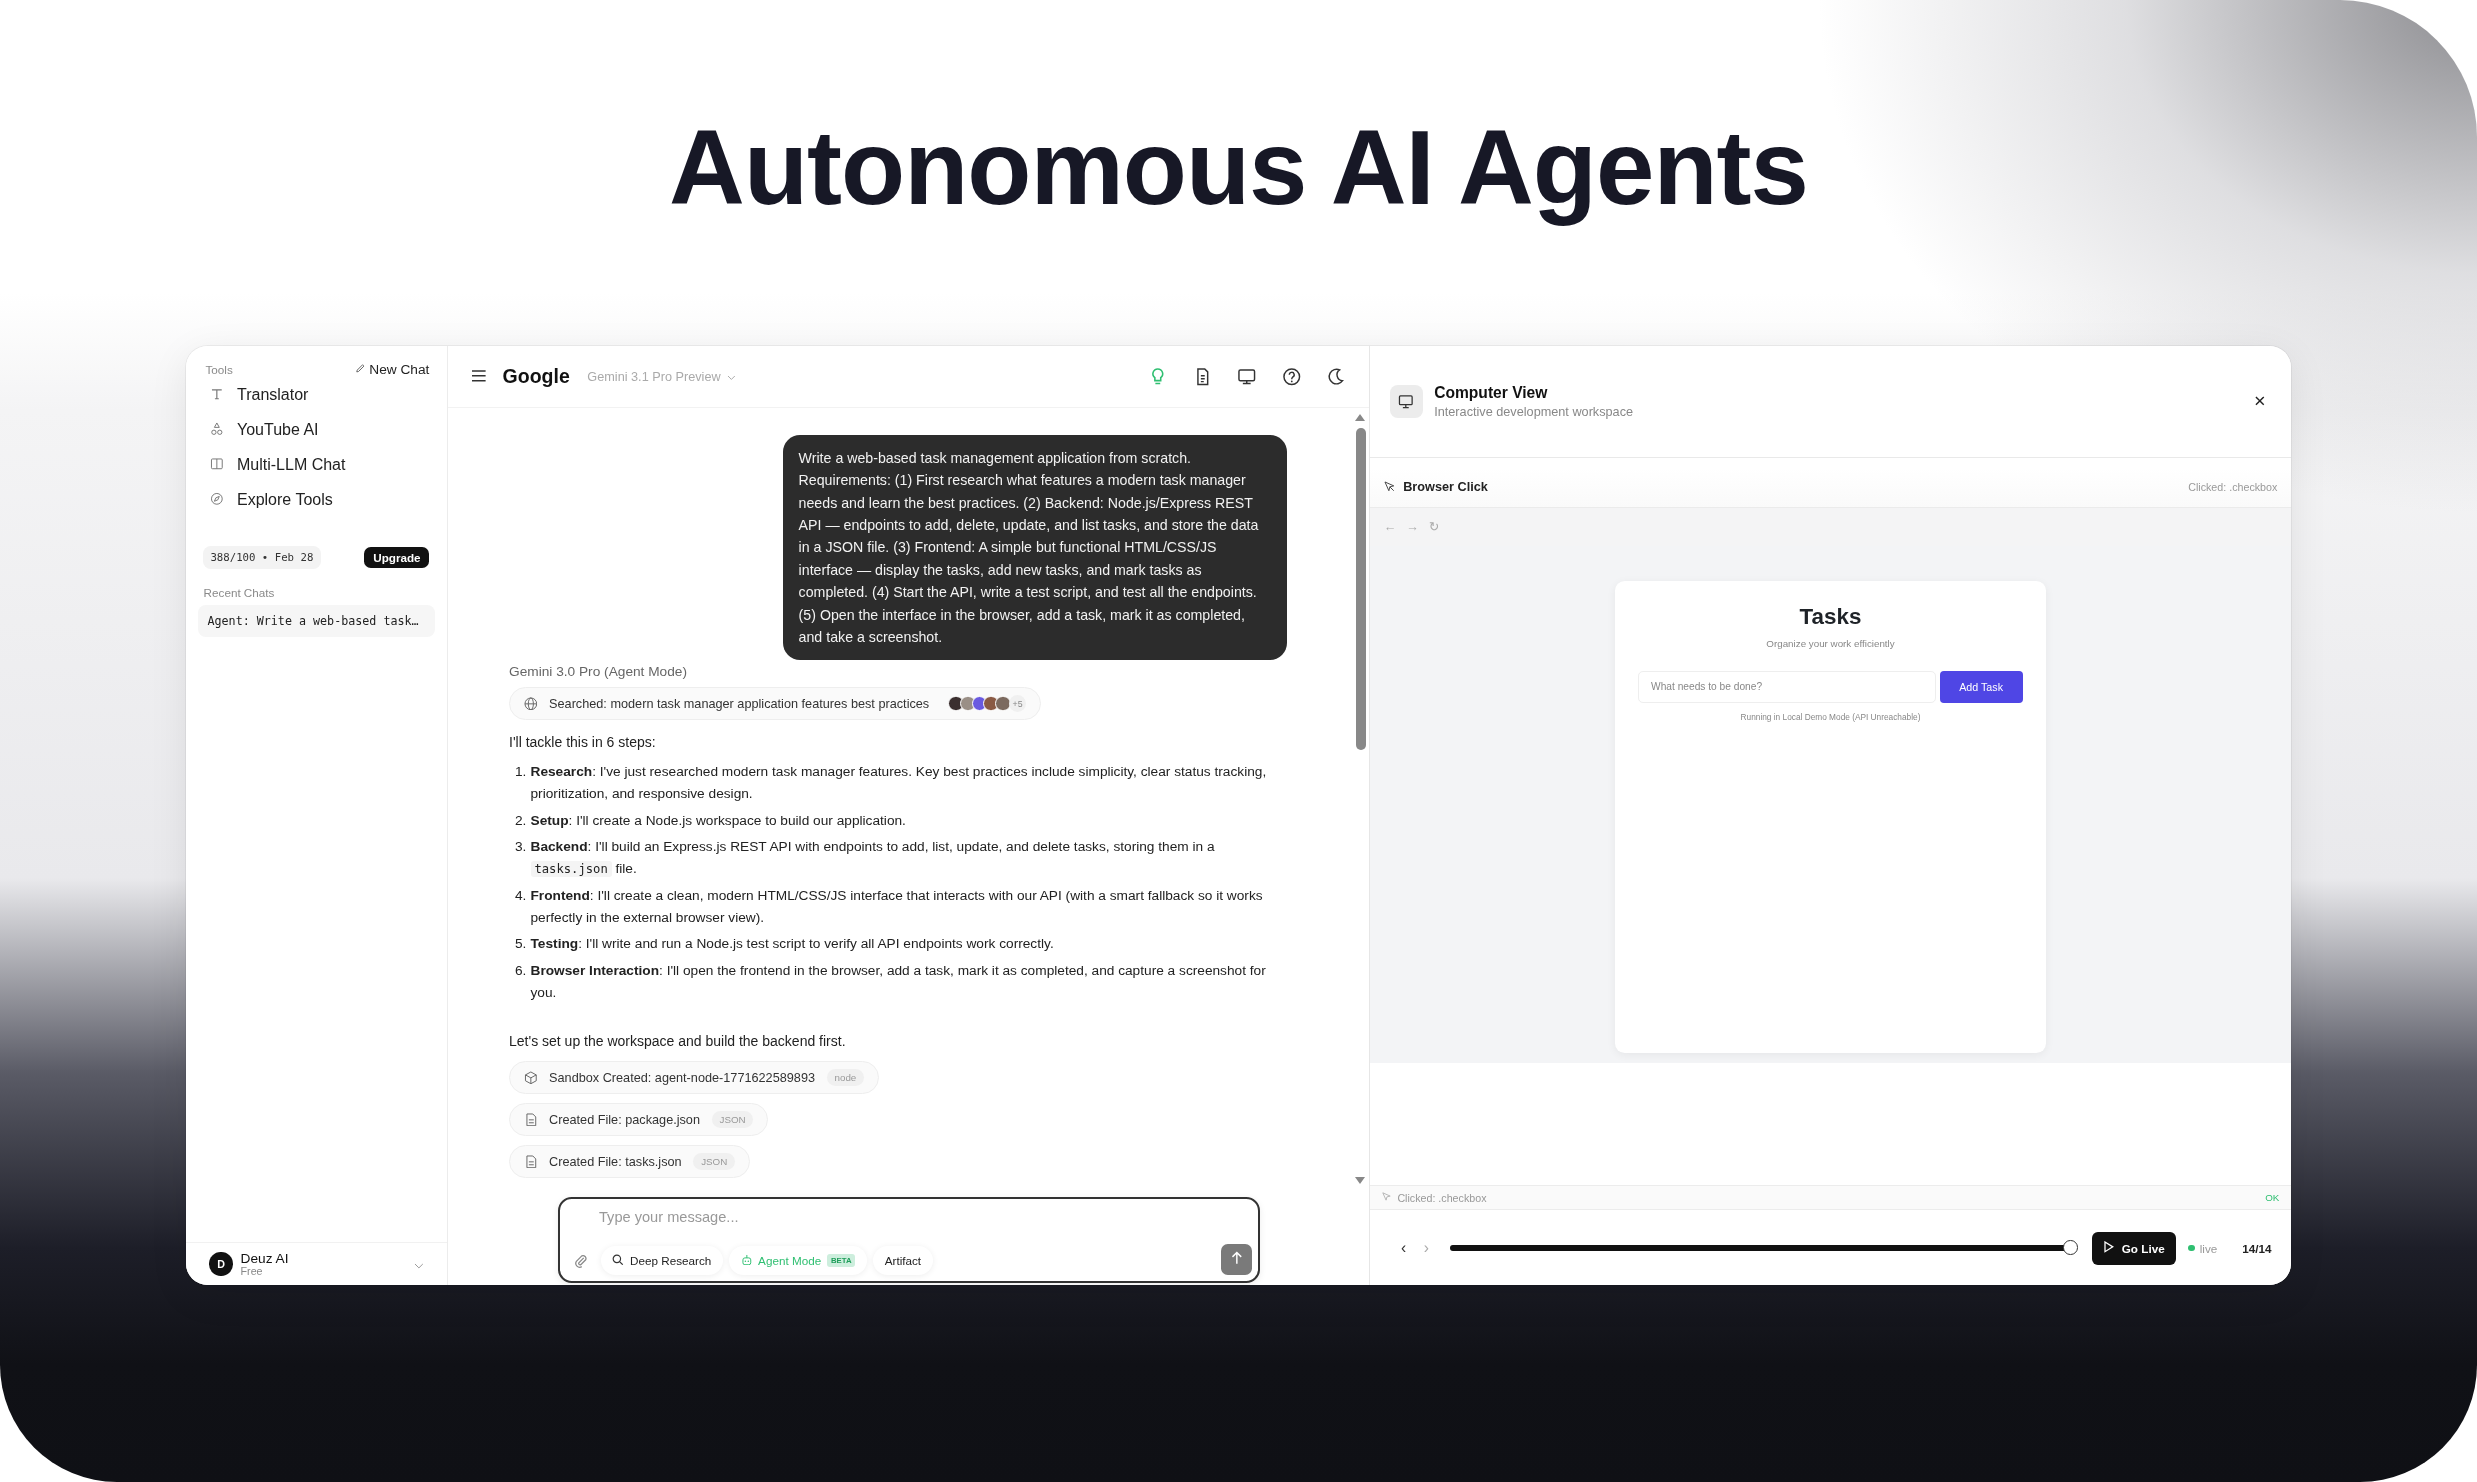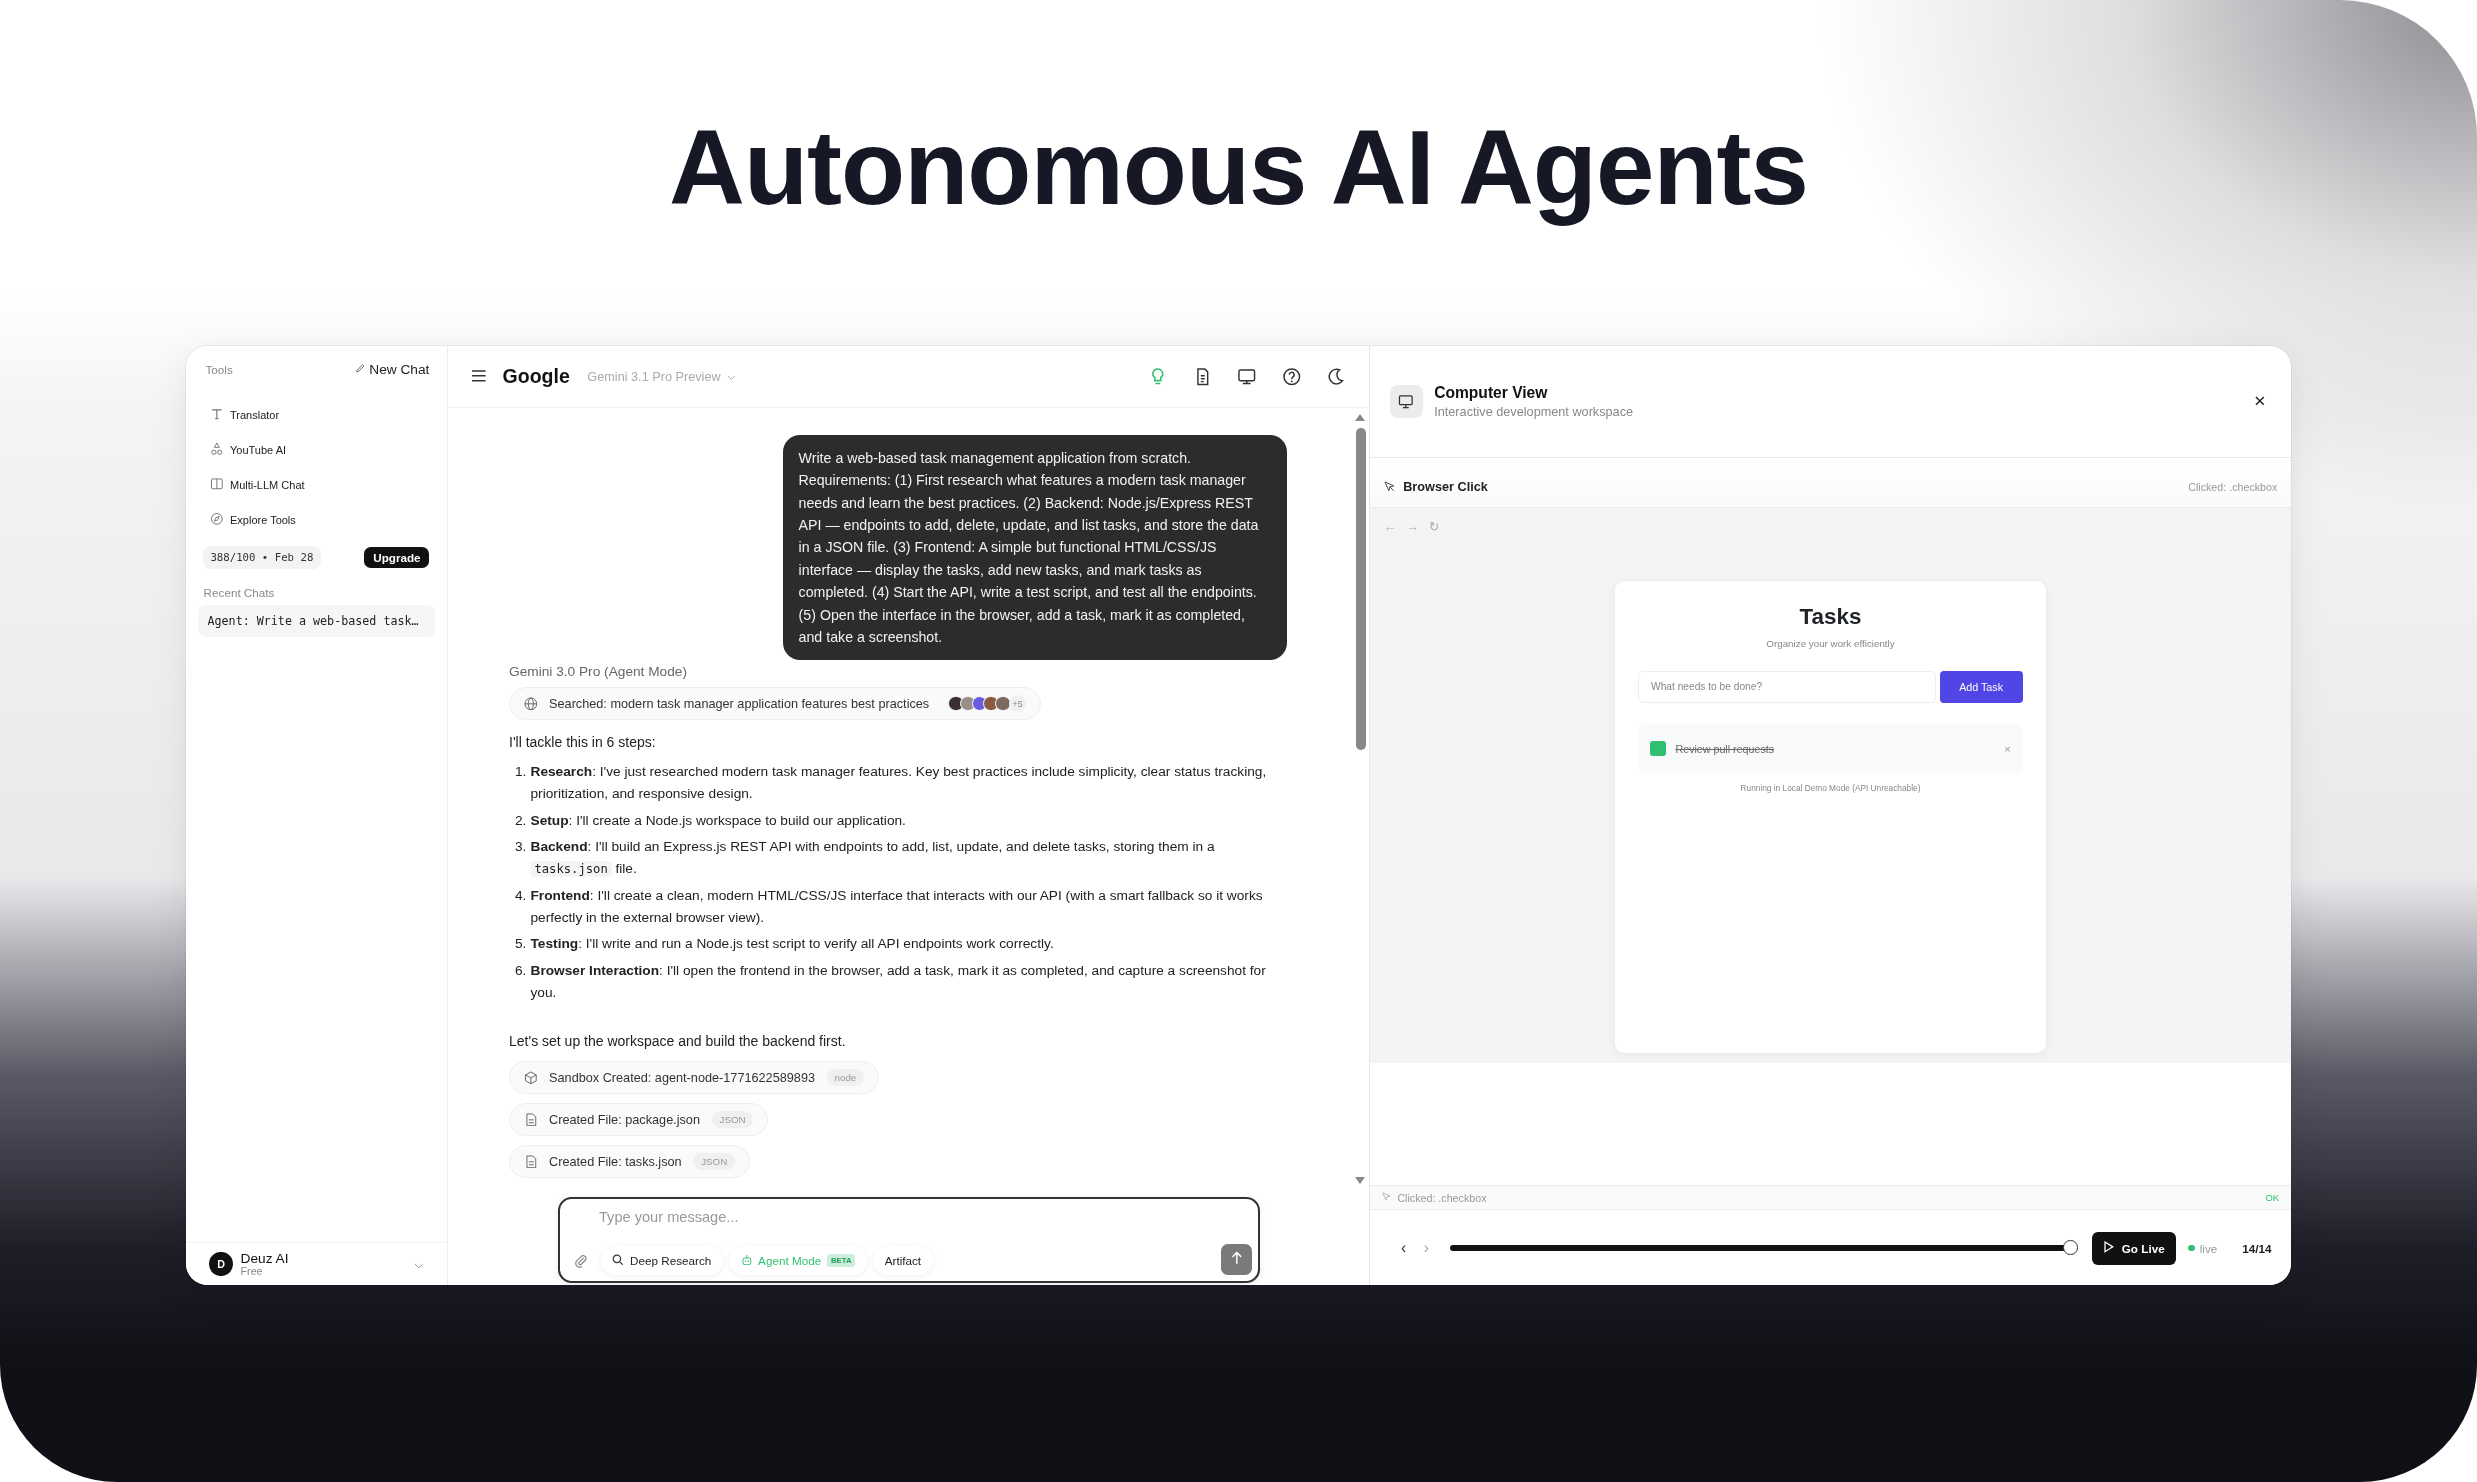--- a/index.html
+++ b/index.html
@@ -30,21 +30,21 @@
     box-shadow: 0 0 0 1px rgba(0,0,0,0.05), 0 9.8px 39px rgba(0,0,0,0.08);
     display: flex;
   }
 
   
   .sidebar { width: 262px; height: 100%; border-right: 1px solid #ececec; position: relative; background: #fff; }
   .sb-top { display: flex; justify-content: space-between; align-items: center; padding: 15.6px 17.6px 0 19.5px; }
   .sb-tools-label { font-size: 11.7px; color: #8a8a8a; }
   .sb-newchat { font-size: 13.7px; color: #222; display: flex; align-items: center; gap: 3.9px; cursor: pointer; }
   .sb-items { margin-top: 9.8px; padding-left: 23.4px; }
-  .sb-item { display: flex; align-items: flex-end; gap: 5px; height: 35px; font-size: 11px; color: #222; cursor: pointer; }
+  .sb-item { display: flex; align-items: flex-start; gap: 12px; height: 35px; font-size: 16px; color: #222; cursor: pointer; }
   .sb-item .ico { width: 15.6px; height: 15.6px; color: #777; display: inline-flex; align-items: center; justify-content: center; }
   .sb-usage { display: flex; justify-content: space-between; align-items: center; margin: 19.5px 17.6px 0 16.6px; }
   .usage-pill { font-family: "DejaVu Sans Mono", monospace; font-size: 10.7px; color: #333; background: #f3f3f3; border-radius: 7.8px; padding: 4.9px 7.8px; }
   .upgrade-btn { font-size: 11.7px; font-weight: 700; color: #fff; background: #111; border-radius: 6.8px; padding: 3.9px 8.8px; cursor: pointer; }
   .sb-recent-label { font-size: 11.7px; color: #8a8a8a; margin: 17.6px 0 0 17.6px; }
   .sb-recent { margin: 5.9px 11.7px 0 11.7px; background: #f6f6f6; border-radius: 7.8px; padding: 8.8px 9.8px; font-family: "DejaVu Sans Mono", monospace; font-size: 11.7px; color: #222; white-space: nowrap; overflow: hidden; cursor: pointer; }
   .sb-user { position: absolute; left: 0; right: 0; bottom: 0; height: 43px; border-top: 1px solid #f1f1f1; display: flex; align-items: center; padding: 0 23.4px 0 23.4px; cursor: pointer; }
   .avatar { width: 23.4px; height: 23.4px; border-radius: 50%; background: #111; color: #fff; font-size: 10.7px; font-weight: 700; display: flex; align-items: center; justify-content: center; }
   .user-text { margin-left: 7.8px; line-height: 1.1; flex: 1; }
   .user-name { font-size: 13.7px; color: #111; }
@@ -433,25 +433,20 @@
       </div>
 
       <div class="viewport">
         <div class="task-card">
           <div class="tc-title">Tasks</div>
           <div class="tc-sub">Organize your work efficiently</div>
           <div class="tc-form">
             <input class="tc-input" type="text" placeholder="What needs to be done?" style="">
             <button class="tc-add">Add Task</button>
           </div>
-          <div class="tc-item">
-            <span class="tc-check"></span>
-            <span class="tc-text">Review pull requests</span>
-            <span class="tc-del">×</span>
-          </div>
           <div class="tc-foot">Running in Local Demo Mode (API Unreachable)</div>
         </div>
       </div>
 
       <div class="status-bar">
         <span style="margin-right:5.9px;"><svg width="9.8" height="9.8" viewBox="0 0 12 12">
               <path d="M1 1 L10 5 L6 6 L5 10 Z" stroke="#aaa" fill="none"></path>
             </svg></span>
         <span>Clicked: .checkbox</span>
         <span class="status-ok">OK</span>

